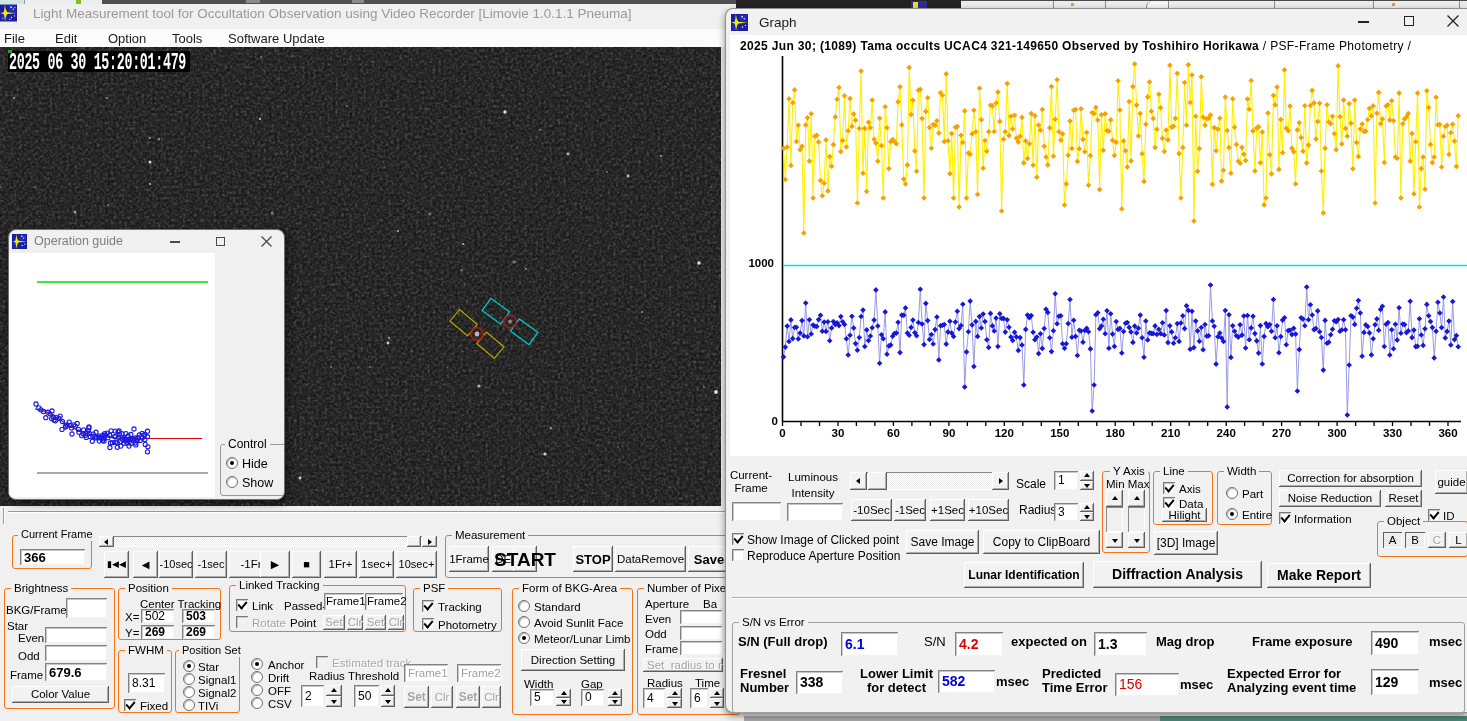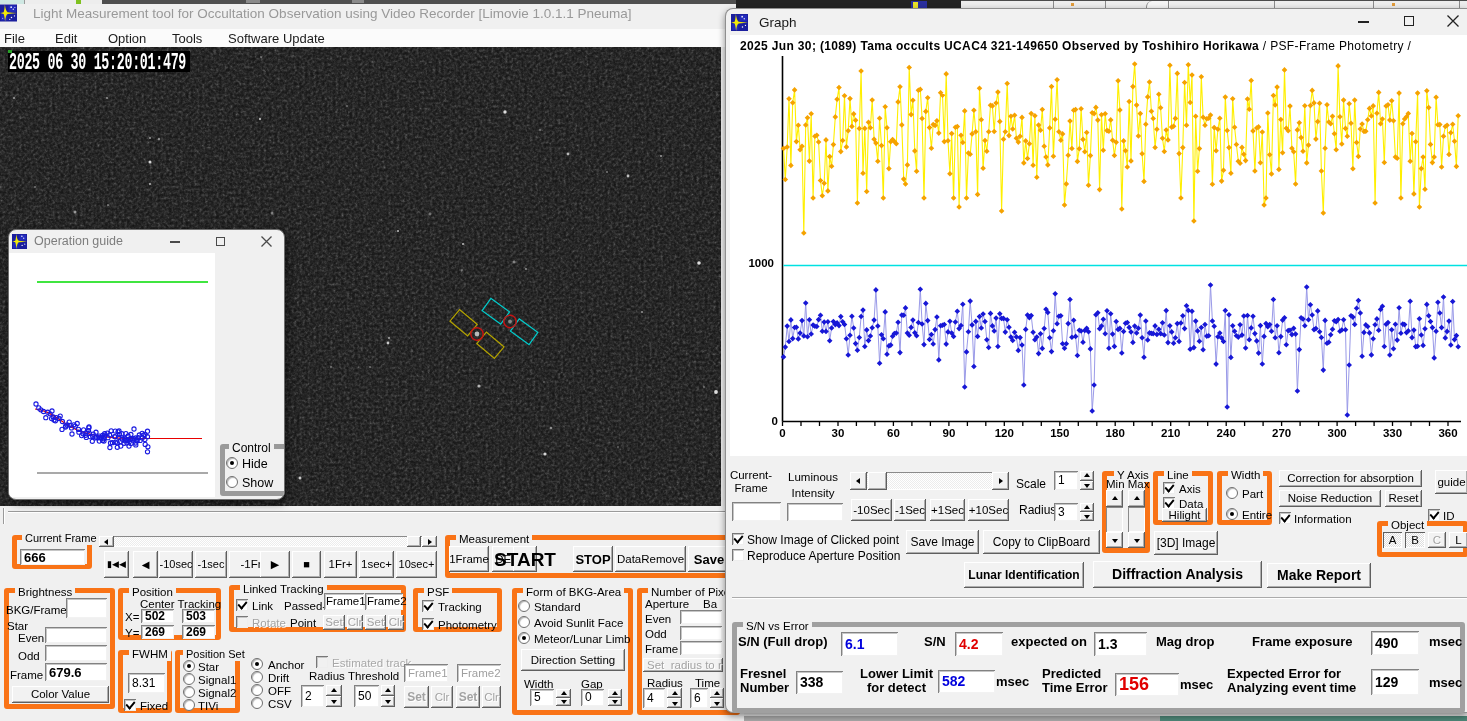--- a/index.html
+++ b/index.html
@@ -2,21 +2,21 @@
 <html><head><meta charset="utf-8"><style>
 *{margin:0;padding:0;box-sizing:border-box}
 html,body{width:1467px;height:721px;overflow:hidden}
 body{position:relative;background:#e9e9e9;font-family:"Liberation Sans",sans-serif;font-size:11px;color:#000}
 .a{position:absolute}
 .lb{position:absolute;white-space:nowrap;font-size:11.5px;line-height:13px}
 .b{position:absolute;background:#f2f2f2;box-shadow:inset -1px -1px 0 #5f5f5f,inset 1px 1px 0 #fff,inset -2px -2px 0 #aeaeae;display:flex;align-items:center;justify-content:center;font-size:11.5px;white-space:nowrap;line-height:11px}
 .b.d{color:#a3a3a3;text-shadow:1px 1px 0 #fff}
 .b.tg{background:#efefef;background-image:conic-gradient(#fff 25%,#dedede 0 50%,#fff 0 75%,#dedede 0);background-size:2px 2px;box-shadow:inset 1px 1px 0 #5f5f5f,inset -1px -1px 0 #fff}
 .in{position:absolute;background:#fff;box-shadow:inset 1px 1px 0 #828282,inset -1px -1px 0 #f2f2f2,inset 2px 2px 0 #c6c6c6;font-size:12px;display:flex;align-items:center;padding-left:4px;white-space:nowrap;line-height:11px}
-.g{position:absolute;border:5px solid #f97316;border-radius:3px}
+.g{position:absolute;border:1px solid #f97316;border-radius:3px}
 .g>b{position:absolute;top:-7px;left:6px;background:#f0f0f0;padding:0 3px;font-weight:400;font-size:11.5px;line-height:13px;white-space:nowrap}
 .cb{position:absolute;width:12px;height:12px;background:#fff;box-shadow:inset 1px 1px 0 #787878,inset -1px -1px 0 #eee,inset 2px 2px 0 #c6c6c6}
 .cb.c::after{content:"";position:absolute;left:2px;top:2px;width:7px;height:4px;border-left:2px solid #000;border-bottom:2px solid #000;transform:rotate(-50deg) skewX(-8deg)}
 .cb.d{background:#f1f1f1}
 .rd{position:absolute;width:12px;height:12px;border-radius:50%;background:#fff;border:1px solid #6f6f6f;box-shadow:inset 1px 1px 1px #b5b5b5}
 .rd.c::after{content:"";position:absolute;left:3px;top:3px;width:4px;height:4px;border-radius:50%;background:#000}
 .sp{position:absolute;display:flex;flex-direction:column}
 .sp>i{flex:1;position:relative;background:#f2f2f2;box-shadow:inset -1px -1px 0 #5f5f5f,inset 1px 1px 0 #fff,inset -2px -2px 0 #aeaeae}
 .sp>i.u::after{content:"";position:absolute;left:50%;top:50%;margin-left:-3px;margin-top:-2.5px;border:3px solid transparent;border-top:none;border-bottom:4px solid #000}
 .sp>i.dn::after{content:"";position:absolute;left:50%;top:50%;margin-left:-3px;margin-top:-1.5px;border:3px solid transparent;border-bottom:none;border-top:4px solid #000}
@@ -171,21 +171,21 @@
     <div class="a" style="left:721px;top:0;width:6px;height:459px;background:#ededed"></div>
   </div>
 
   <div class="a" style="left:0;top:506px;width:744px;height:215px;background:#f0f0f0"></div>
   <div class="a" style="left:8px;top:511px;width:948px;height:2px;border-top:1px solid #9a9a9a;border-bottom:1px solid #fff"></div>
   <div class="a" style="left:3px;top:508px;width:2px;height:16px;border-left:1px solid #9a9a9a;border-right:1px solid #fff"></div>
 
   <div class="g" style="left:12px;top:535px;width:80px;height:34px">
       <b style="top:-8px;left:5px;font-size:11px">Current Frame</b>
     </div>
-  <div class="in" style="left:20px;top:549px;width:65px;height:16px;font-weight:700;font-size:13px">666</div>
+  <div class="in" style="left:20px;top:549px;width:65px;height:16px;font-weight:700;font-size:13px">366</div>
 
   <div class="sb" style="left:99px;top:536px;width:338px;height:11px">
       <i class="l" style="left:0;width:15px"></i>
       <i class="r" style="right:0;width:15px"></i>
       <i class="tb" style="right:16px;width:14px"></i>
     </div>
 
   <div class="b" style="left:104px;top:551px;width:25px;height:27px;font-size:9px">▮◀◀</div>
   <div class="b" style="left:133px;top:551px;width:25px;height:27px;font-size:10px">◀</div>
   <div class="b" style="left:159px;top:551px;width:34px;height:27px;font-size:11px">-10sec</div>
@@ -219,21 +219,21 @@
   <div class="in" style="left:45px;top:645px;width:62px;height:16px"></div>
   <div class="lb" style="left:10px;top:669px">Frame</div>
   <div class="in" style="left:45px;top:663px;width:62px;height:18px;font-weight:700;font-size:13px">679.6</div>
   <div class="b" style="left:12px;top:686px;width:97px;height:17px">Color Value</div>
 
   <div class="g" style="left:118px;top:588px;width:103px;height:52px">
       <b>Position</b>
     </div>
   <div class="lb" style="left:140px;top:598px">Center Tracking</div>
   <div class="lb" style="left:125px;top:611px">X=</div>
-  <div class="in" style="left:141px;top:609px;width:33px;height:14px;font-weight:700">502</div>
+  <div class="in" style="left:141px;top:609px;width:33px;height:14px;font-weight:400">502</div>
   <div class="in" style="left:182px;top:609px;width:33px;height:14px;font-weight:700">503</div>
   <div class="lb" style="left:125px;top:627px">Y=</div>
   <div class="in" style="left:141px;top:625px;width:33px;height:14px;font-weight:700">269</div>
   <div class="in" style="left:182px;top:625px;width:33px;height:14px;font-weight:700">269</div>
 
   <div class="g" style="left:118px;top:650px;width:54px;height:63px">
       <b>FWHM</b>
     </div>
   <div class="in" style="left:128px;top:673px;width:37px;height:20px">8.31</div>
   <div class="cb c" style="left:124px;top:699px"></div>
@@ -633,33 +633,33 @@
   <div class="b" style="left:238px;top:553px;width:120px;height:26px;font-weight:700;font-size:12px">Lunar Identification</div>
   <div class="b" style="left:367px;top:552px;width:169px;height:27px;font-weight:700;font-size:14px">Diffraction Analysis</div>
   <div class="b" style="left:541px;top:554px;width:104px;height:25px;font-weight:700;font-size:14px">Make Report</div>
   <div class="a" style="left:6px;top:588px;width:736px;height:2px;border-top:1px solid #ababab;border-bottom:1px solid #fff"></div>
 
   <div class="g" style="left:6px;top:613px;width:733px;height:91px;border-color:#a0a0a0">
         <b style="background:#f1f1f1">S/N vs Error</b>
       </div>
   <div class="lb" style="left:12px;top:626px;font-weight:700;font-size:13px">S/N (Full drop)</div>
   <div class="in" style="left:115px;top:623px;width:57px;height:24px;color:#0000dd;font-weight:700;font-size:14px">6.1</div>
-  <div class="lb" style="left:198px;top:626px;font-weight:700;font-size:13px">S/N</div>
+  <div class="lb" style="left:198px;top:626px;font-weight:400;font-size:13px">S/N</div>
   <div class="in" style="left:229px;top:623px;width:48px;height:24px;color:#e00000;font-weight:700;font-size:14px">4.2</div>
   <div class="lb" style="left:285px;top:626px;font-weight:700;font-size:13px">expected on</div>
   <div class="in" style="left:368px;top:623px;width:53px;height:24px;font-weight:700;font-size:14px">1.3</div>
   <div class="lb" style="left:430px;top:626px;font-weight:700;font-size:13px">Mag drop</div>
   <div class="lb" style="left:526px;top:626px;font-weight:700;font-size:13px">Frame exposure</div>
   <div class="in" style="left:645px;top:622px;width:48px;height:24px;font-weight:700;font-size:14px">490</div>
   <div class="lb" style="left:703px;top:626px;font-weight:700;font-size:13px">msec</div>
   <div class="lb" style="left:14px;top:658px;font-weight:700;font-size:13px;line-height:14px">Fresnel<br>Number</div>
   <div class="in" style="left:70px;top:662px;width:47px;height:23px;font-weight:700;font-size:14px">338</div>
   <div class="lb" style="left:133px;top:658px;font-weight:700;font-size:13px;line-height:14px;text-align:center;width:75px">Lower Limit<br>for detect</div>
   <div class="in" style="left:212px;top:661px;width:57px;height:23px;color:#0000dd;font-weight:700;font-size:14px">582</div>
   <div class="lb" style="left:270px;top:666px;font-weight:700;font-size:13px">msec</div>
   <div class="lb" style="left:316px;top:658px;font-weight:700;font-size:13px;line-height:14px">Predicted<br>Time Error</div>
-  <div class="in" style="left:389px;top:664px;width:64px;height:23px;color:#e00000;font-weight:700;font-size:18px">156</div>
+  <div class="in" style="left:389px;top:664px;width:64px;height:23px;color:#e00000;font-weight:400;font-size:14px">156</div>
   <div class="lb" style="left:454px;top:669px;font-weight:700;font-size:13px">msec</div>
   <div class="lb" style="left:501px;top:658px;font-weight:700;font-size:13px;line-height:14px">Expected Error for<br>Analyzing event time</div>
   <div class="in" style="left:645px;top:660px;width:48px;height:26px;font-weight:700;font-size:14px">129</div>
   <div class="lb" style="left:703px;top:667px;font-weight:700;font-size:13px">msec</div>
 </div>
 </div>
 
 </body></html>

